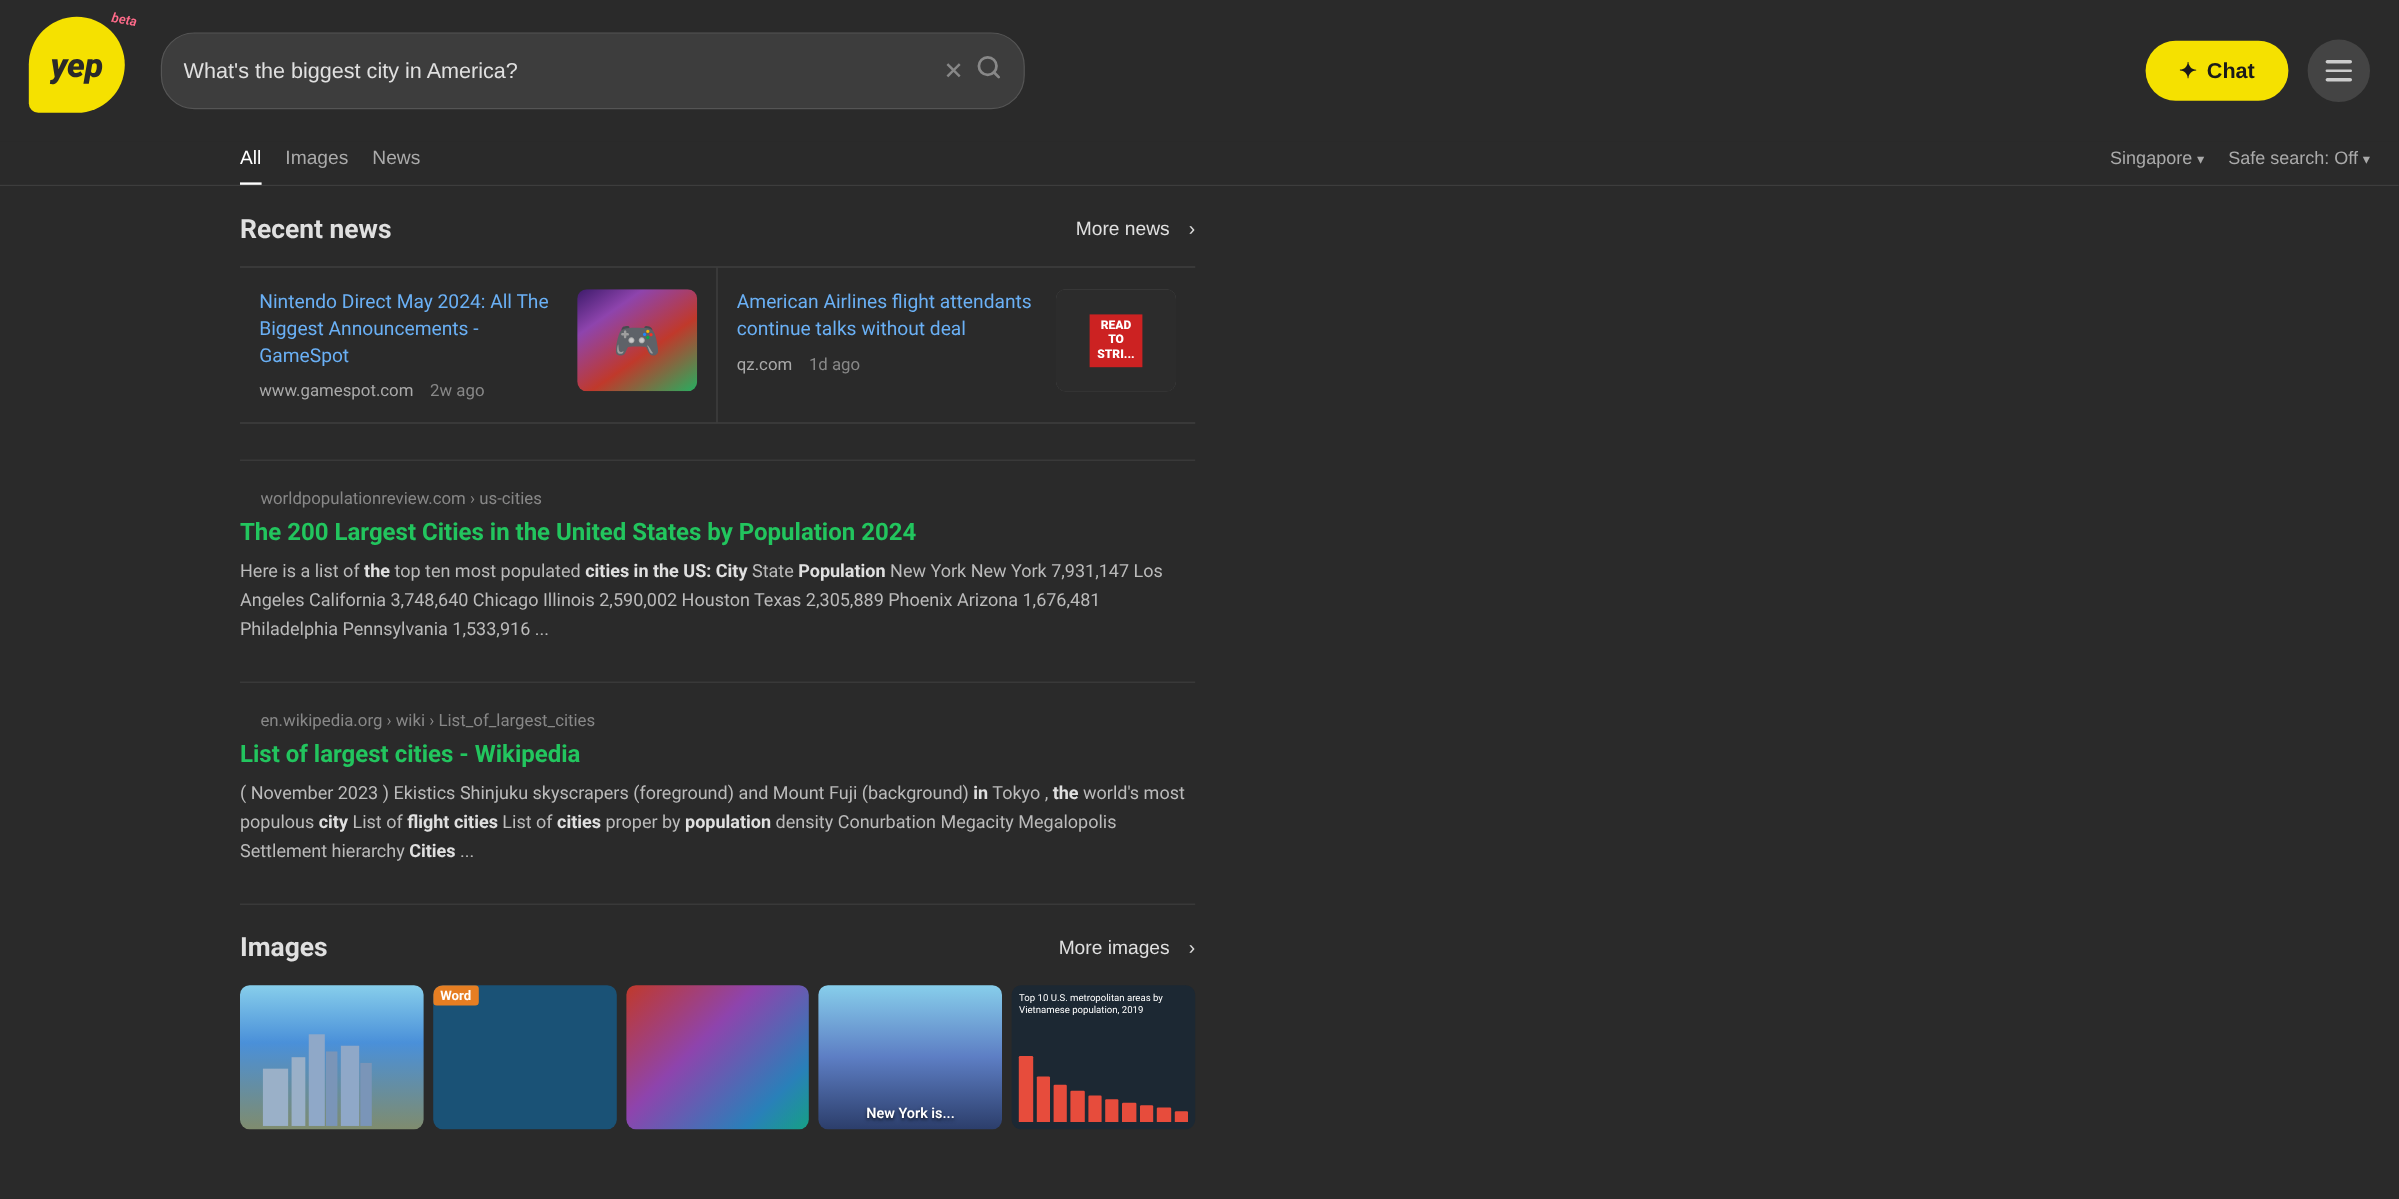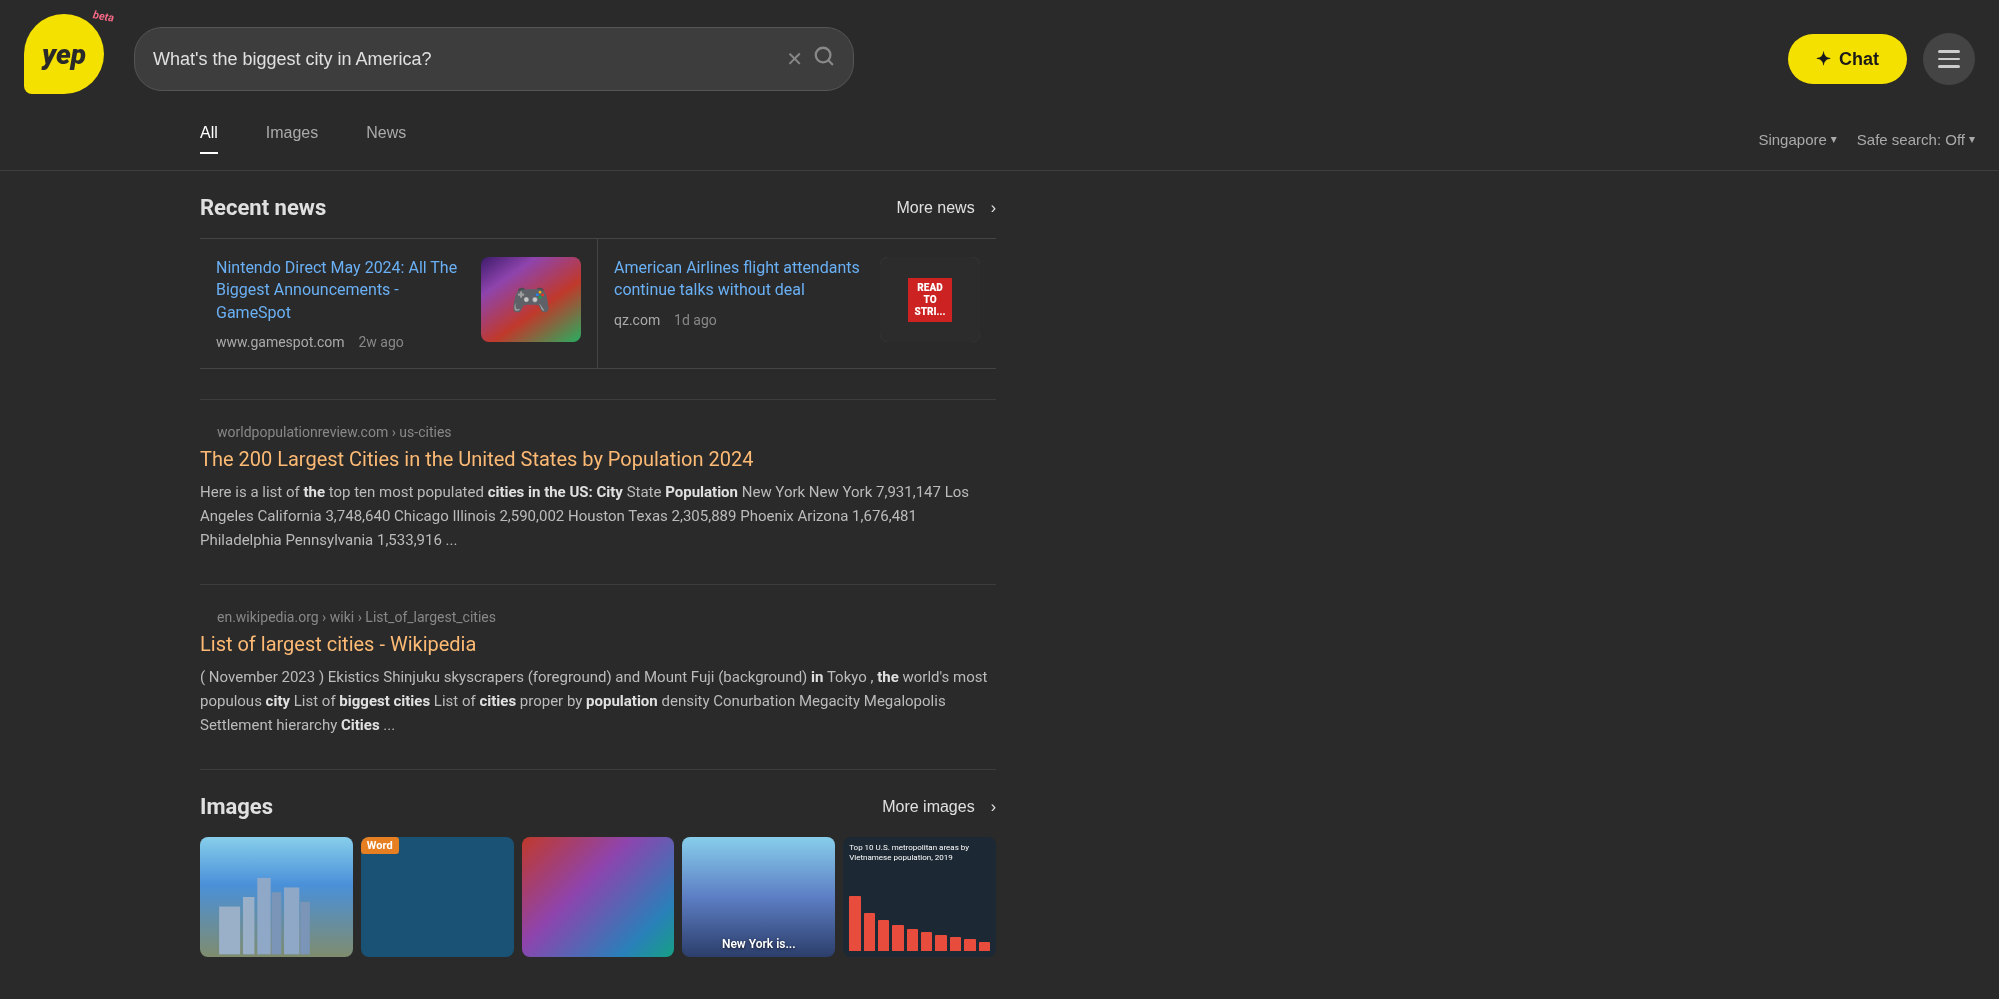--- a/index.html
+++ b/index.html
@@ -129,23 +129,23 @@
       display: block;
       width: 22px;
       height: 2.5px;
       background: #ccc;
       border-radius: 2px;
     }
 
     
     .nav-tabs {
       display: flex;
-      align-items: center;
-      padding: 6px 24px 16px 200px;
-      gap: 48px;
+      align-items: flex-start;
+      padding: 6px 24px 0 200px;
+      gap: 20px;
       border-bottom: 1px solid #3d3d3d;
     }
     .nav-tab {
       color: #aaa;
       font-size: 16px;
       cursor: pointer;
       padding-bottom: 10px;
       border-bottom: 2px solid transparent;
       text-decoration: none;
       background: none;
@@ -281,26 +281,27 @@
     .result-breadcrumb {
       color: #888;
       font-size: 14px;
       margin-bottom: 6px;
       margin-left: 17px;
     }
     .result-breadcrumb span {
       color: #888;
     }
     .result-title {
-      color: #fdba74;
+      color: #22c55e;
       font-size: 20px;
       text-decoration: none;
       line-height: 1.3;
       display: block;
       margin-bottom: 8px;
+      font-weight: bold;
     }
     .result-snippet {
       color: #bbb;
       font-size: 15px;
       line-height: 1.6;
     }
     .result-snippet strong {
       color: #e0e0e0;
       font-weight: 700;
     }
@@ -496,21 +497,21 @@
   </div>
 
   <hr class="divider">
 
   <div class="search-result">
     <div class="result-breadcrumb">
       <span>en.wikipedia.org › wiki › List_of_largest_cities</span>
     </div>
     <a class="result-title" href="#">List of largest cities - Wikipedia</a>
     <div class="result-snippet">
-      ( November 2023 ) Ekistics Shinjuku skyscrapers (foreground) and Mount Fuji (background) <strong>in</strong> Tokyo , <strong>the</strong> world's most populous <strong>city</strong> List of <strong>biggest cities</strong> List of <strong>cities</strong> proper by <strong>population</strong> density Conurbation Megacity Megalopolis Settlement hierarchy <strong>Cities</strong> ...
+      ( November 2023 ) Ekistics Shinjuku skyscrapers (foreground) and Mount Fuji (background) <strong>in</strong> Tokyo , <strong>the</strong> world's most populous <strong>city</strong> List of <strong>flight cities</strong> List of <strong>cities</strong> proper by <strong>population</strong> density Conurbation Megacity Megalopolis Settlement hierarchy <strong>Cities</strong> ...
     </div>
   </div>
 
   <hr class="divider">
 
   <div class="images-section">
     <div class="section-header">
       <h2 class="section-title">Images</h2>
       <button class="more-link">
         <span>More images</span>

